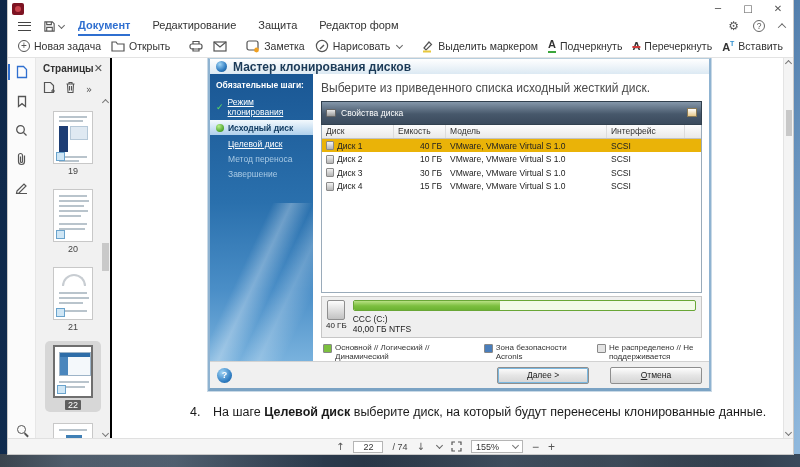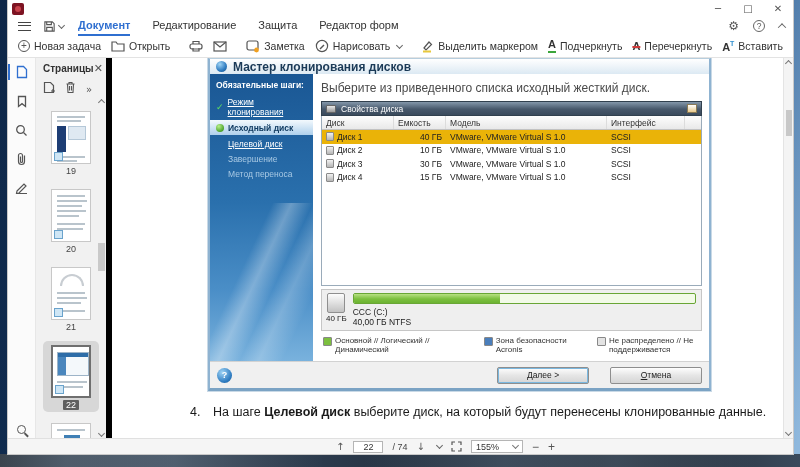--- a/index.html
+++ b/index.html
@@ -66,21 +66,21 @@
 
   
   .iconstrip { width: 28px; background: #fbfbfb; border-right: 1px solid #e7e7e7; display:flex; flex-direction: column; align-items: center; padding-top: 6px; gap: 13px; position: relative; }
   .strip-ico { width: 16px; height: 16px; display:flex; align-items:center; justify-content:center; position: relative; }
   .strip-ico.active::before { content:""; position:absolute; left:-6px; top:0; width:2.5px; height:16px; background:#2f6fd0; }
   .strip-bottom { position:absolute; bottom: 4px; left: 0; width: 100%; display:flex; justify-content:center; }
   .mag { width: 9px; height: 9px; border: 1.5px solid #555; border-radius: 50%; position: relative; }
   .mag::after { content:""; position:absolute; width: 5px; height: 1.5px; background:#555; transform: rotate(45deg); right: -4px; bottom: -2px; }
 
   
-  .pagespanel { width: 76px; background: #f1f1f1; border-right: 6px solid #000000; display:flex; flex-direction: column; position: relative; }
+  .pagespanel { width: 76px; background: #f1f1f1; border-right: 2px solid #000000; display:flex; flex-direction: column; position: relative; }
   .panel-head { display:flex; align-items:center; justify-content: space-between; padding: 5px 7px 3px; }
   .panel-title { font-size: 10px; font-weight: bold; color: #333; }
   .panel-close { font-size: 11px; color: #555; line-height: 1; }
   .panel-actions { display:flex; align-items:center; gap: 10px; padding: 3px 7px 5px; color:#555; }
   .more-ico { font-size: 10px; color:#555; }
   .thumb-list { flex: 1; display:flex; flex-direction: column; align-items: center; padding-top: 4px; overflow: hidden; }
   .thumb-item { display:flex; flex-direction: column; align-items: center; margin-bottom: 7px; padding: 4px 8px 2px; border-radius: 5px; }
   .thumb-item.selected { background: #d7d7d7; }
   .thumb { width: 40px; height: 53px; background: #fff; border: 1px solid #c8c8c8; position: relative; overflow: hidden; }
   .thumb-item.selected .thumb { border: 2px solid #6f6f6f; }
@@ -131,21 +131,21 @@
   .step { display: flex; align-items: center; gap: 4px; padding: 2.5px 6px; font-size: 8.5px; position: relative; z-index: 1; }
   .step .lbl { color: #fff; text-decoration: underline; }
   .step.current { background: linear-gradient(#f3f9fd, #aed0ec); margin: 1px 0; }
   .step.current .lbl { color: #0f3a60; text-decoration: none; font-weight: bold; }
   .step.pending .lbl { color: #a8c9e4; text-decoration: none; }
   .step-check { color: #5ee05e; font-size: 9px; font-weight: bold; }
   .step-cur-ico { width: 8px; height: 8px; border-radius: 50%; background: radial-gradient(circle at 35% 30%, #b8f08a, #4da32d 70%); }
 
   .wiz-content { flex: 1; padding: 5px 7px 0 8px; display: flex; flex-direction: column; min-width: 0; }
   .wiz-heading { font-size: 12px; color: #4a4a4a; padding: 2px 0 6px; }
-  .props-bar { height: 15px; background: linear-gradient(#8497aa, #47586b 55%, #3a4a5c); border: 1px solid #31404e; display: flex; align-items: center; gap: 5px; padding: 0 4px; color: #fff; font-size: 8.5px; }
+  .props-bar { height: 24px; background: linear-gradient(#8497aa, #47586b 55%, #3a4a5c); border: 1px solid #31404e; display: flex; align-items: center; gap: 5px; padding: 0 4px; color: #fff; font-size: 8.5px; }
   .disk-mini { width: 10px; height: 8px; background: linear-gradient(#e8e8e8,#9a9a9a); border: 1px solid #666; border-radius: 1px; }
   .props-right { margin-left: auto; width: 10px; height: 9px; background: linear-gradient(#fff,#e8c98a); border: 1px solid #8a7a55; }
 
   .wiz-table { border: 1px solid #9aabba; border-top: none; height: 170px; display: flex; flex-direction: column; font-size: 8.5px; }
   .wt-header { display: flex; background: linear-gradient(#fdfdfd, #e9e9e9); border-bottom: 1px solid #c2c2c2; color: #333; height: 14px; align-items: center; flex: 0 0 auto; }
   .wt-header > div { padding: 0 4px; border-right: 1px solid #dcdcdc; height: 100%; display: flex; align-items: center; }
   .wt-row { display: flex; height: 13.5px; align-items: center; color: #222; }
   .wt-row.selected { background: #eab308; }
   .wt-row > div { padding: 0 4px; overflow: hidden; white-space: nowrap; }
   .col-disk { width: 72px; flex: 0 0 auto; display: flex; align-items: center; gap: 3px; }
@@ -442,25 +442,25 @@
             <div class="step current">
               <span class="step-cur-ico"></span>
               <span class="lbl">Исходный диск</span>
             </div>
             <div class="step">
               <span style="width:8px;"></span>
               <span class="lbl">Целевой диск</span>
             </div>
             <div class="step pending">
               <span style="width:8px;"></span>
-              <span class="lbl">Завершение</span>
+              <span class="lbl">Метод переноса</span>
             </div>
             <div class="step pending">
               <span style="width:8px;"></span>
-              <span class="lbl">Метод переноса</span>
+              <span class="lbl">Завершение</span>
             </div>
           </div>
 
           <div class="wiz-content">
             <div class="wiz-heading">Выберите из приведенного списка исходный жесткий диск.</div>
 
             <div class="props-bar">
               <span class="disk-mini"></span>
               <span>Свойства диска</span>
               <span class="props-right"></span>

